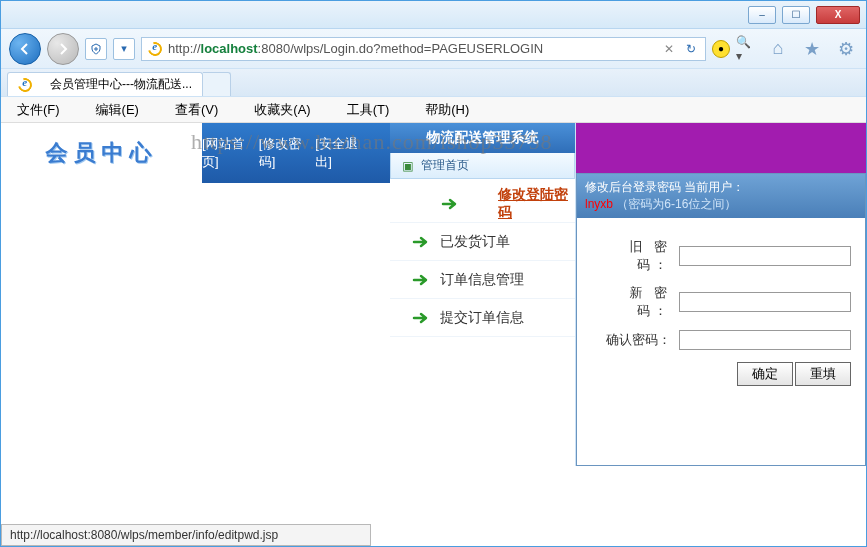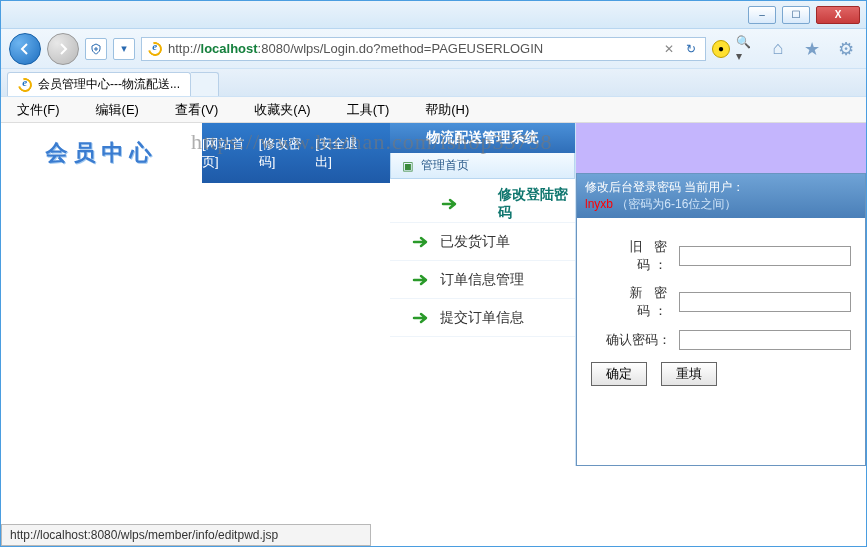--- a/index.html
+++ b/index.html
@@ -20,21 +20,21 @@
 .url-bar { flex:1; height:24px; border:1px solid #aac8e4; background:#fff; display:flex; align-items:center; padding:0 6px; gap:6px; }
 .url-bar .ie-ic { width:14px; height:14px; display:flex;align-items:center;justify-content:center; }
 .url-text { flex:1; font-size:13px; color:#555; font-family:Arial; }
 .url-text b { color:#15803d; }
 .url-ic { width:16px;height:16px;display:flex;align-items:center;justify-content:center;cursor:pointer;font-size:12px; }
 .chrome-right { display:flex; gap:10px; margin-left:8px; }
 .chrome-ic { width:24px;height:24px;display:flex;align-items:center;justify-content:center;color:#7aa0c8;font-size:18px;cursor:pointer; }
 
 
 .tabstrip { height:28px; background:linear-gradient(#e8f1fa,#d9e8f6); display:flex; align-items:flex-end; padding:0 6px; border-bottom:1px solid #cde2f5; }
-.tab { height:24px; background:#fff; border:1px solid #b8d0e8; border-bottom:none; border-radius:3px 3px 0 0; display:flex; align-items:center; padding:0 10px; gap:6px; font-size:12px; }
+.tab { height:24px; background:#fff; border:1px solid #b8d0e8; border-bottom:none; border-radius:3px 3px 0 0; display:flex; align-items:center; padding:0 10px; gap:18px; font-size:12px; }
 .tab .ie-ic { width:14px;height:14px; }
 
 
 .menubar { height:26px; background:#f8f8f8; border-bottom:1px solid #ddd; display:flex; align-items:center; padding:0 8px; gap:20px; }
 .menu-item { padding:3px 8px; cursor:pointer; font-size:13px; }
 
 
 .watermark { position:absolute; top:128px; left:190px; font-size:22px; color:rgba(120,120,120,0.6); pointer-events:none; z-index:50; font-family: "Times New Roman", serif; letter-spacing:1px; }
 
 
@@ -51,35 +51,35 @@
 
 .body-row { display:flex; height:calc(100% - 60px); }
 
 
 .sidebar { width:185px; background:#fff; }
 .sidebar-title { height:30px; background:linear-gradient(#4a90d8,#2f6eb8); color:#fff; display:flex; align-items:center; justify-content:center; font-size:14px; font-weight:bold; }
 .side-home { height:26px; background:linear-gradient(#f4faff,#dceefc); border:1px solid #b8d6f0; border-top:none; display:flex; align-items:center; padding-left:10px; gap:6px; font-size:12px; color:#2a5a8a; }
 .side-home-ic { width:14px;height:14px;display:flex;align-items:center;justify-content:center;color:#3a8a3a; }
 .side-list { padding:6px 0; }
 .side-item { height:38px; display:flex; align-items:center; padding-left:22px; gap:10px; font-size:14px; color:#333; cursor:pointer; border-bottom:1px solid #eef4fa; }
-.side-item.active span { color:#0f766e; font-weight:bold;margin-left:29px; }
+.side-item.active span { color:#c2410c; text-decoration:underline; font-weight:bold;margin-left:29px; }
 .side-ic { width:18px;height:18px;display:flex;align-items:center;justify-content:center; }
 
 
-.main { flex:1; background:#c4b5fd; border-left:1px solid #cde2f5; position:relative; padding-top:50px; display:flex; justify-content:center; }
+.main { flex:1; background:#a21caf; border-left:1px solid #cde2f5; position:relative; padding-top:50px; display:flex; justify-content:center; }
 
 
 .panel { width:290px; border:1px solid #6a95c0; background:#fff; }
 .panel-head { background:linear-gradient(#6fa3d6,#4a7fb8); color:#fff; padding:5px 8px; font-size:12px; line-height:1.4; }
 .panel-body { padding:10px 14px; }
 .frow { display:flex; align-items:center; margin:10px 0; gap:8px; }
 .flabel { width:80px; text-align:right; font-size:13px; color:#333; letter-spacing:4px; }
 .flabel.nl { letter-spacing:0; }
 .finput { flex:1; height:20px; border:1px solid #999; padding:0 4px; font-size:12px; }
-.btn-row { display:flex; justify-content:flex-start; gap:14px; margin-top:12px; }
+.btn-row { display:flex; justify-content:flex-end; gap:2px; margin-top:12px; }
 .fbtn { padding:2px 14px; border:1px solid #666; background:linear-gradient(#fff,#e4e4e4); font-size:13px; cursor:pointer; }
 
 
 .statusbar { position:absolute; bottom:0; left:0; height:22px; width:370px; border:1px solid #b8b8b8; background:#f4f4f4; display:flex; align-items:center; padding:0 8px; font-size:12px; color:#333; }
 .ie-ring { display:inline-block; width:14px;height:14px;border:2px solid #f0b000;border-radius:50%;border-left-color:transparent;transform:rotate(30deg); position:relative; }
 .ie-ring::after{content:"e";position:absolute;top:-3px;left:1px;font:italic bold 11px Georgia;color:#1e6fc0;transform:rotate(-30deg);}
 .arrow-svg { width:16px;height:16px; }
 </style>
 </head>
 <body>

